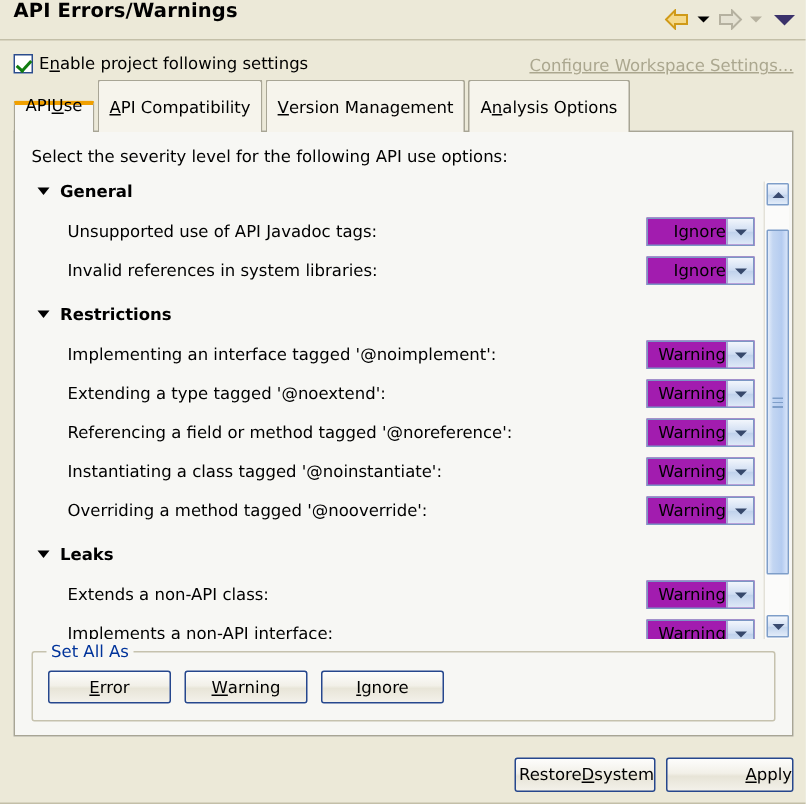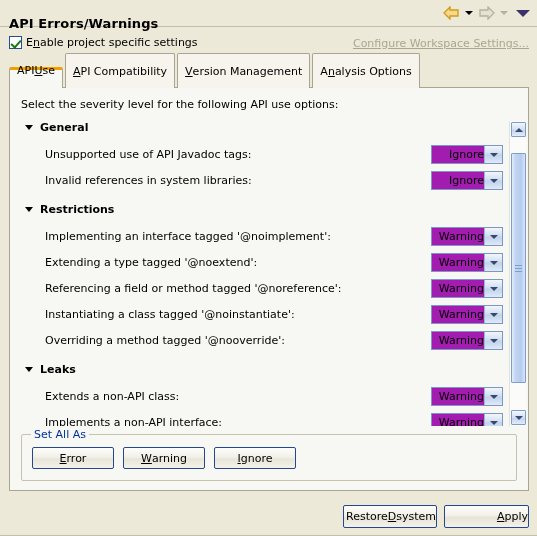--- a/index.html
+++ b/index.html
@@ -27,21 +27,21 @@
   
   .header {
     position: absolute;
     left: 0; top: 0;
     width: 537px; height: 27px;
     border-bottom: 1px solid #c3bfa8;
     box-sizing: border-box;
   }
   .page-title {
     position: absolute;
-    left: 9px; top: 16px;
+    left: 9px; top: 0;
     font-size: 13px;
     font-weight: bold;
     letter-spacing: 0.1px;
   }
   .navzone {
     position: absolute;
     right: 4px; top: 3px;
     height: 20px;
     display: flex;
     align-items: center;
@@ -365,21 +365,21 @@
         <span class="tri-down light"></span>
       </div>
       <div class="nav-menu">
         <span class="tri-big"></span>
       </div>
     </div>
   </div>
 
   <div class="cbrow">
     <span class="checkbox"></span>
-    <span class="cblabel"><span>E</span><u>n</u><span>able project specific settings</span></span>
+    <span class="cblabel"><span>E</span><u>n</u><span>able project following settings</span></span>
   </div>
 
   <div class="ws-link">Configure Workspace Settings...</div>
 
   <div class="tabstrip">
     <div class="tab active">
         <span>API </span>
         <u>U</u>
         <span>se</span>
       </div>

